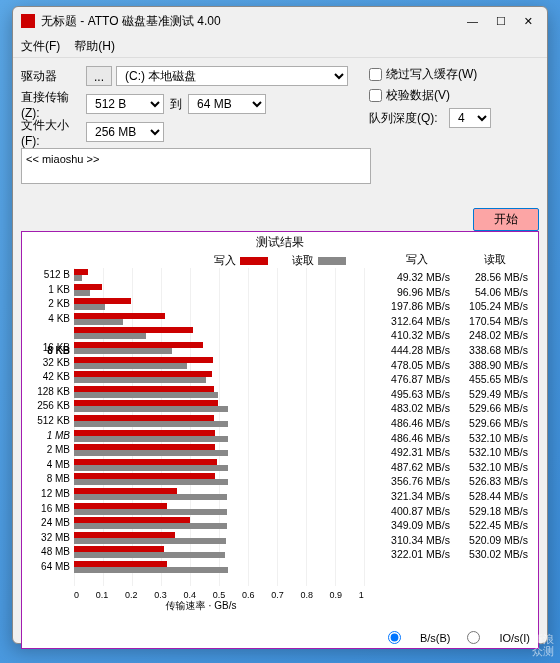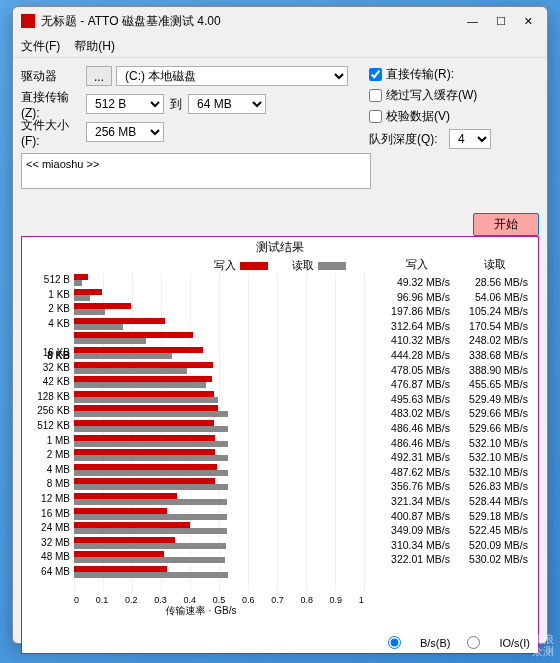--- a/index.html
+++ b/index.html
@@ -73,24 +73,20 @@
         <span style="margin:0 6px">到</span>
         <select class="sel" style="width:78px"><option>64 MB</option></select>
       </div>
       <div class="row">
         <span class="lbl">文件大小(F):</span>
         <select class="sel" style="width:78px"><option>256 MB</option></select>
       </div>
     </div>
     <div class="rightcol">
       <label class="chk">
-          <input type="checkbox" checked="" style="">
-          <span>直接传输(R):</span>
-        </label>
-      <label class="chk">
           <input type="checkbox" style="">
           <span>绕过写入缓存(W)</span>
         </label>
       <label class="chk">
           <input type="checkbox" style="">
           <span>校验数据(V)</span>
         </label>
       <div class="chk"><span>队列深度(Q):</span>&nbsp;<select class="sel" style="width:42px"><option>4</option></select></div>
     </div>
     <div class="desc">
@@ -147,21 +143,21 @@
           <div class="barr" style="top: 109.2px; width: 132.138px;"></div>
           <div class="ylab" style="top: 116.8px;">128 KB</div>
           <div class="barw" style="top: 117.8px; width: 139.995px;"></div>
           <div class="barr" style="top: 123.8px; width: 144.434px;"></div>
           <div class="ylab" style="top: 131.4px;">256 KB</div>
           <div class="barw" style="top: 132.4px; width: 143.733px;"></div>
           <div class="barr" style="top: 138.4px; width: 153.552px;"></div>
           <div class="ylab" style="top: 146px;">512 KB</div>
           <div class="barw" style="top: 147px; width: 140.076px;"></div>
           <div class="barr" style="top: 153px; width: 153.601px;"></div>
-          <div class="ylab" style="top: 160.6px;">1 MB</div>
+          <div class="ylab" style="top: 160.6px; font-style: italic;">1 MB</div>
           <div class="barw" style="top: 161.6px; width: 141.073px;"></div>
           <div class="barr" style="top: 167.6px; width: 153.601px;"></div>
           <div class="ylab" style="top: 175.2px;">2 MB</div>
           <div class="barw" style="top: 176.2px; width: 141.073px;"></div>
           <div class="barr" style="top: 182.2px; width: 154.309px;"></div>
           <div class="ylab" style="top: 189.8px;">4 MB</div>
           <div class="barw" style="top: 190.8px; width: 142.77px;"></div>
           <div class="barr" style="top: 196.8px; width: 154.309px;"></div>
           <div class="ylab" style="top: 204.4px;">8 MB</div>
           <div class="barw" style="top: 205.4px; width: 141.41px;"></div>

